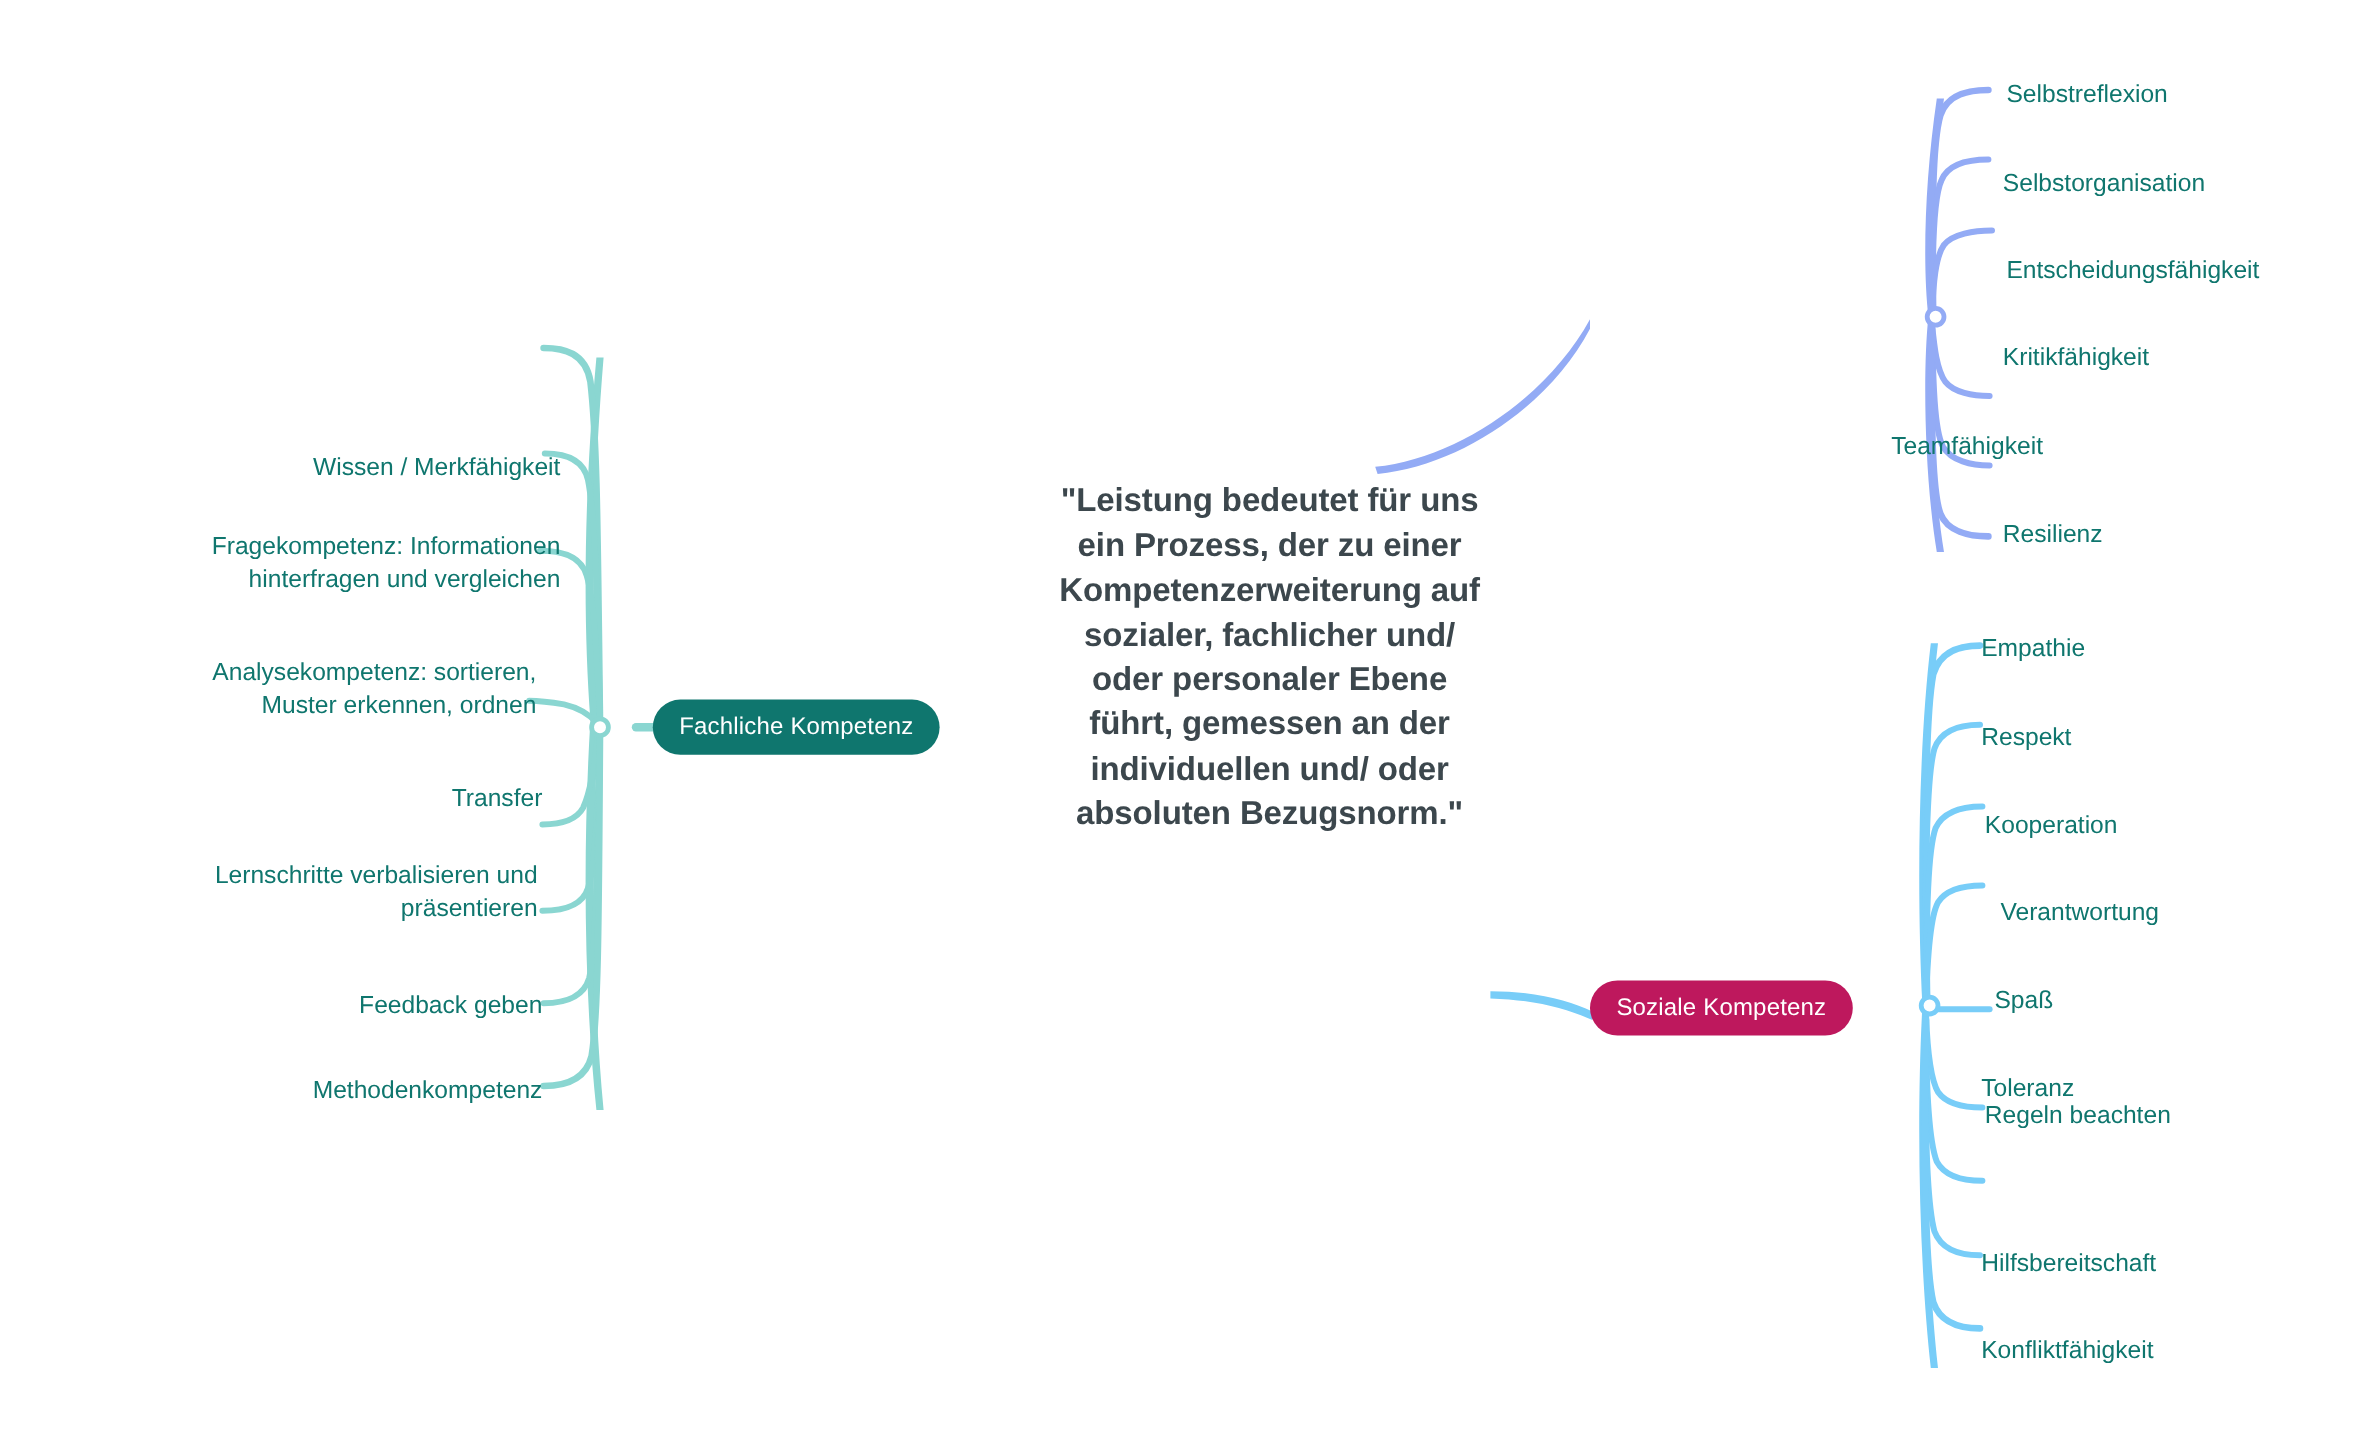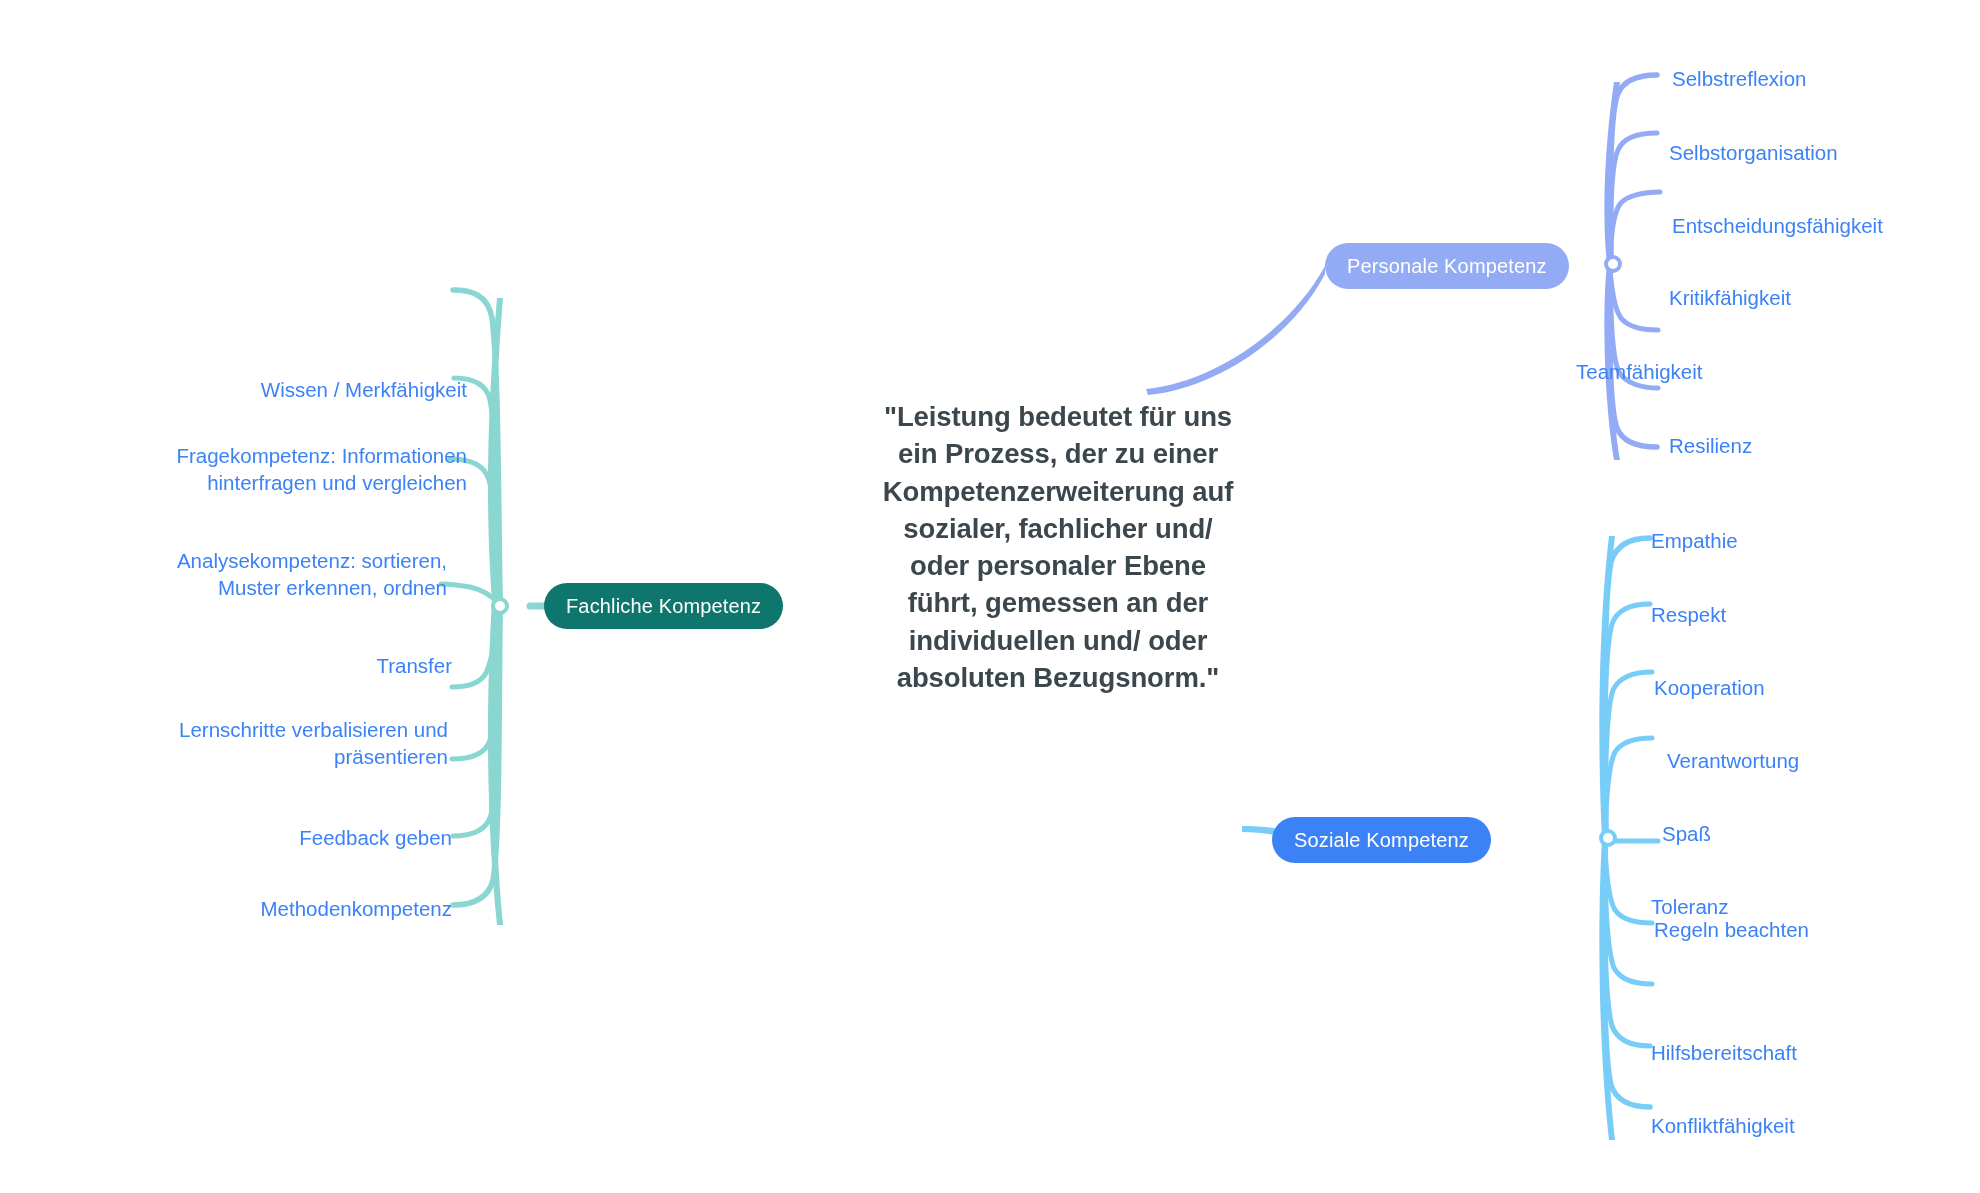--- a/index.html
+++ b/index.html
@@ -62,32 +62,32 @@
     left: 544px;
     top: 583px;
     background: #0f766e;
   }
   .pill-personale {
     left: 1325px;
     top: 243px;
     background: #93abf5;
   }
   .pill-soziale {
-    left: 1272px;
+    left: 1325px;
     top: 817px;
-    background: #3b82f6;
+    background: #be185d;
   }
 
   
   .leaf {
     position: absolute;
     font-size: 20.5px;
     font-weight: normal;
     line-height: 1.30;
-    color: #3b82f6;
+    color: #0f766e;
     white-space: pre-line;
   }
   .leaf-left  { text-align: right; }
   .leaf-right { text-align: left; }
 
   
   .hub {
     position: absolute;
     width: 18px;
     height: 18px;
@@ -163,23 +163,20 @@
     <path fill="none" stroke="#78cdf8" stroke-width="5" stroke-linecap="round" d="M 1605 847 C 1605 898, 1607 950, 1614 968 C 1621 981, 1637 984, 1652 984"></path>
     <path fill="none" stroke="#78cdf8" stroke-width="5" stroke-linecap="round" d="M 1605 848 C 1604 925, 1605 1000, 1612 1026 C 1618 1042, 1635 1046, 1650 1046"></path>
     <path fill="none" stroke="#78cdf8" stroke-width="5.5" stroke-linecap="round" d="M 1605 850 C 1603 950, 1604 1055, 1611 1085 C 1617 1103, 1634 1107, 1650 1107"></path>
 
   </svg>
 
   <div class="center-node">"Leistung bedeutet für uns ein Prozess, der zu einer Kompetenzerweiterung auf sozialer, fachlicher und/ oder personaler Ebene führt, gemessen an der individuellen und/ oder absoluten Bezugsnorm."</div>
 
   <div class="pill pill-fachliche">
     <span>Fachliche Kompetenz</span>
-  </div>
-  <div class="pill pill-personale">
-    <span>Personale Kompetenz</span>
   </div>
   <div class="pill pill-soziale">
     <span>Soziale Kompetenz</span>
   </div>
 
   <div class="hub" style="left:491px; top:597px;"></div>
   <div class="hub hub-personale" style="left:1604px; top:255px;"></div>
   <div class="hub hub-soziale" style="left:1599px; top:829px;"></div>
 
   <div class="leaf leaf-left" style="right:1513px; top:377px;">Wissen / Merkfähigkeit</div>

